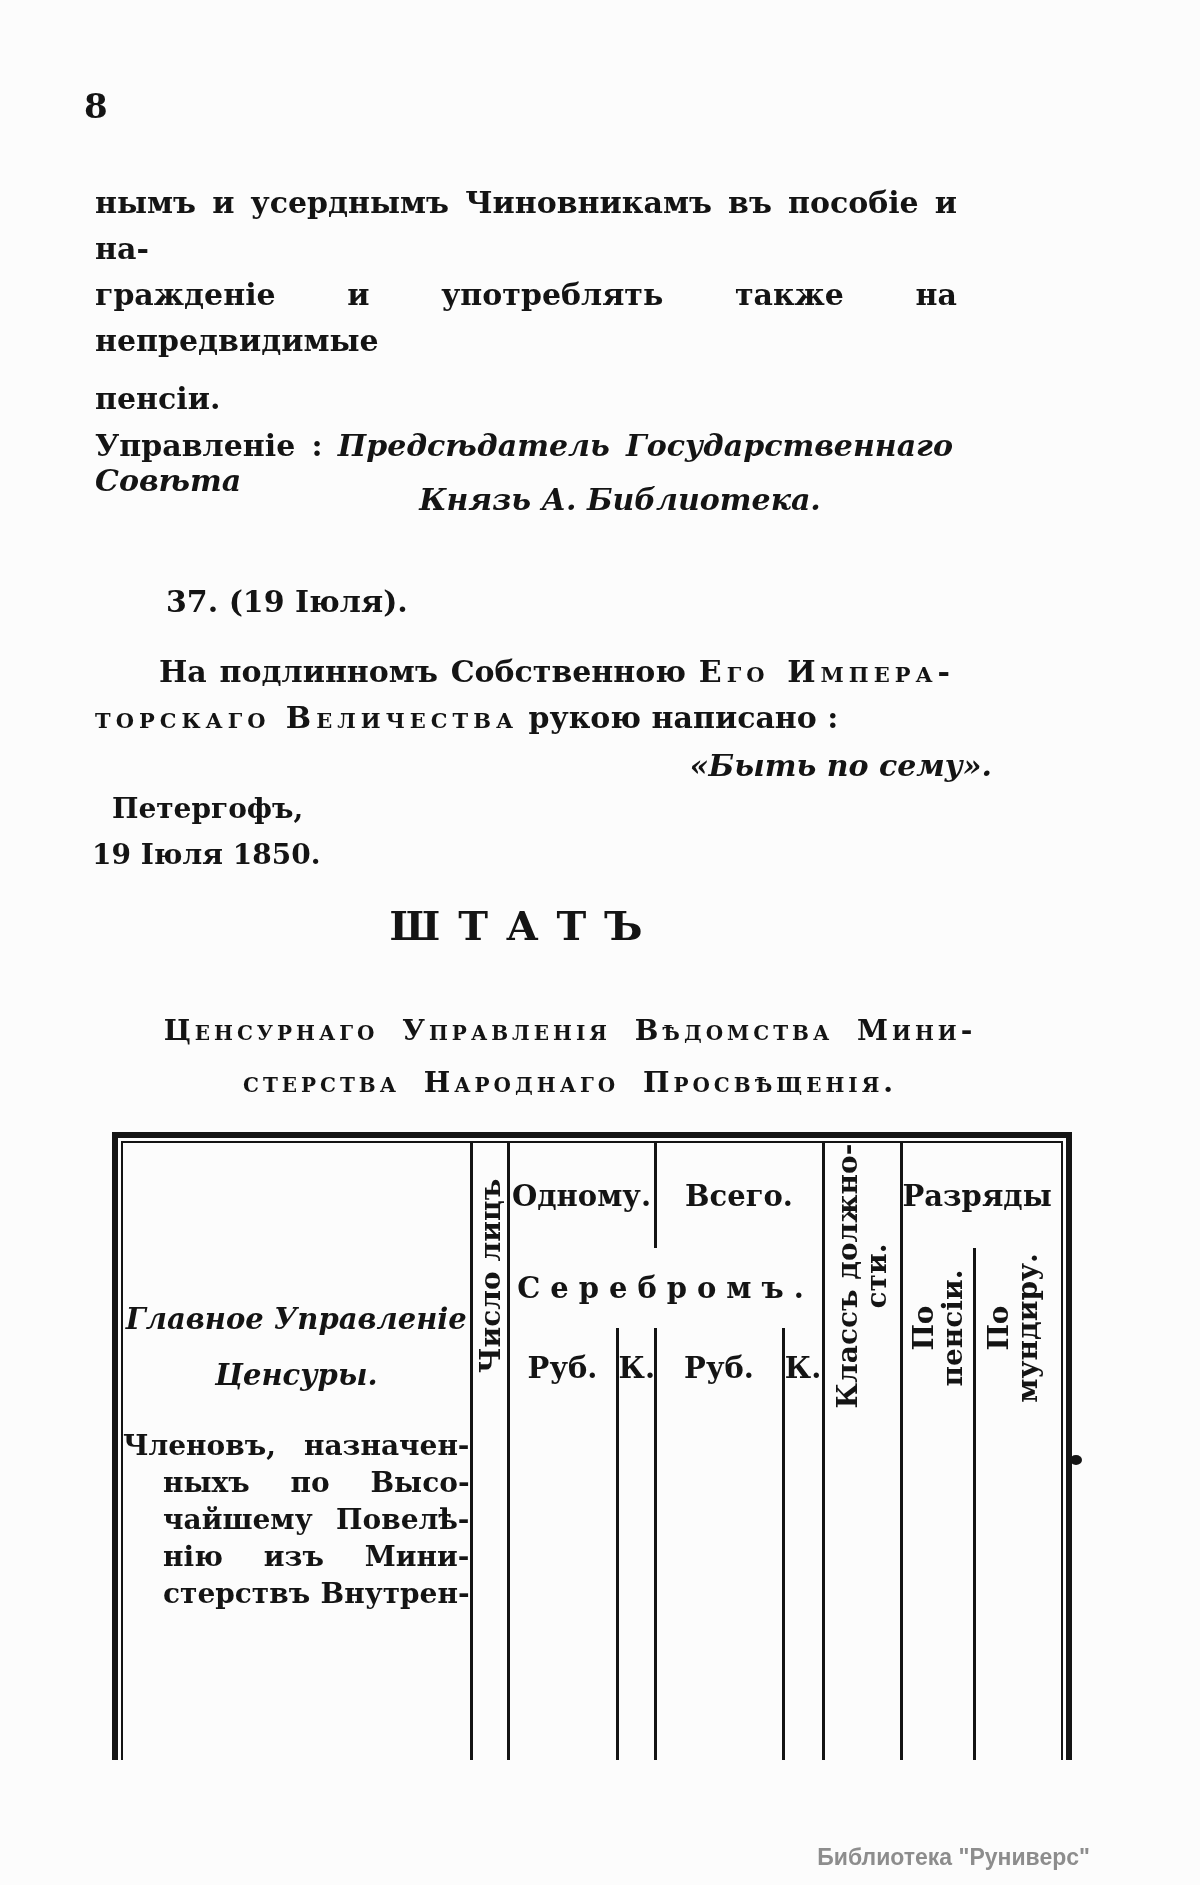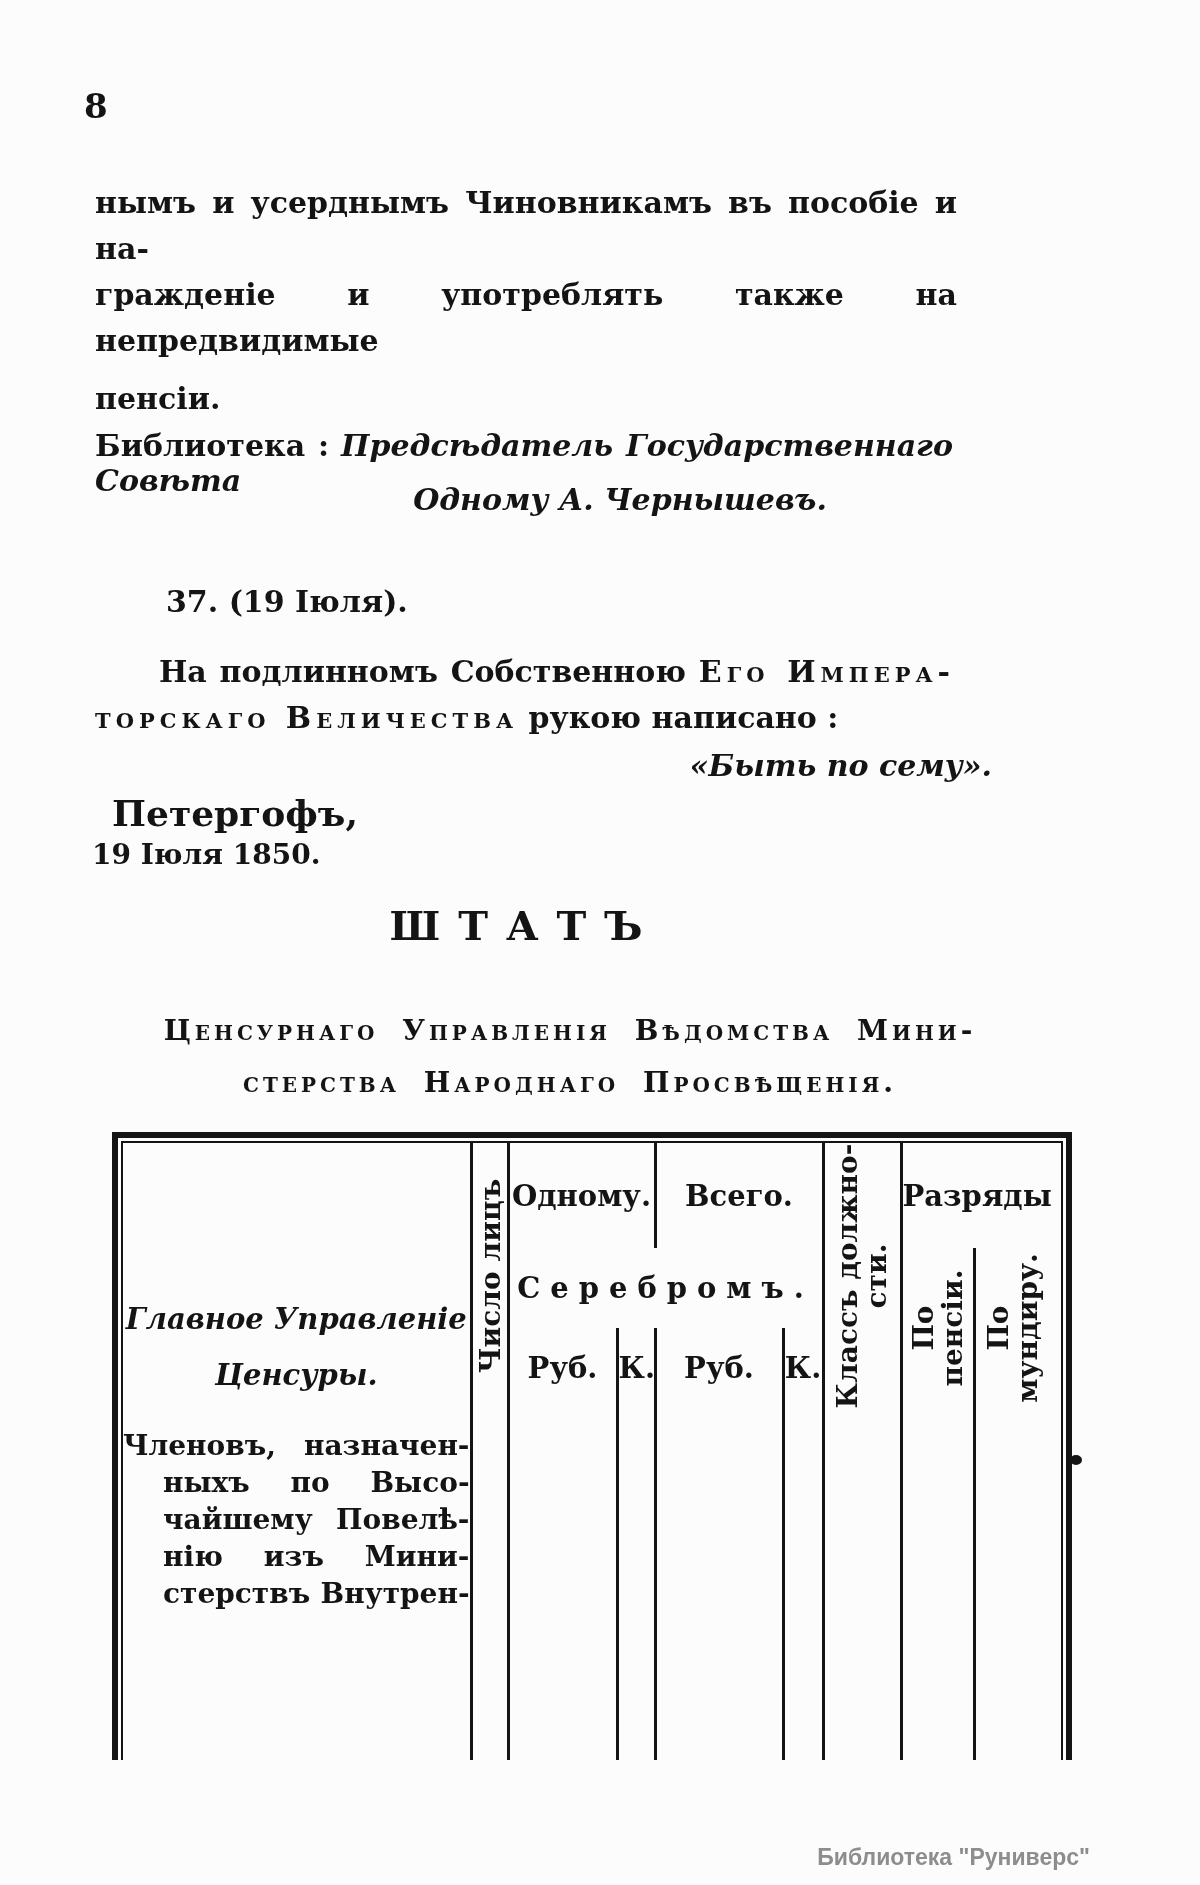--- a/index.html
+++ b/index.html
@@ -26,21 +26,21 @@
   .par1{left:95px;top:180px;width:862px;font-size:30px;line-height:46px;}
   .par1 .last{text-align:left;text-align-last:left;margin-top:12px;}
 
   .sigline{left:95px;top:428px;width:858px;font-size:30px;}
   .signame{left:340px;top:482px;width:560px;text-align:center;font-size:30px;}
 
   .decnum{left:166px;top:584px;font-size:30px;}
   .dec1{left:95px;top:654px;width:860px;font-size:30px;text-indent:64px;}
   .dec2{left:95px;top:700px;width:860px;font-size:30px;}
   .quote{left:304px;top:748px;width:688px;text-align:right;font-size:30px;}
-  .place{left:112px;top:792px;font-size:36px;}
+  .place{left:112px;top:792px;font-size:28px;}
   .date{left:92px;top:838px;font-size:28px;}
 
   .shtat{left:95px;top:902px;width:860px;text-align:center;font-size:40px;letter-spacing:18px;}
   .sub1{left:70px;top:1014px;width:1000px;text-align:center;font-size:28px;}
   .sub2{left:70px;top:1066px;width:1000px;text-align:center;font-size:28px;}
   .subcaps{font-variant:small-caps;letter-spacing:4px;word-spacing:10px;}
 
   
   .tframe{left:112px;top:1132px;width:948px;
     border-top:6px solid #141414;border-left:6px solid #141414;border-right:6px solid #141414;}
@@ -81,24 +81,24 @@
   <div class="abs pagenum b">8</div>
 
 
   <div class="abs par1 b">
     <div class="jl">нымъ и усерднымъ Чиновникамъ въ пособіе и на-</div>
     <div class="jl">гражденіе и употреблять также на непредвидимые</div>
     <div class="jl last">пенсіи.</div>
   </div>
 
   <div class="abs sigline jl">
-    <span class="b">Библиотека :</span>
+    <span class="b">Управленіе :</span>
     <span class="it b">Предсѣдатель Государственнаго Совѣта</span>
   </div>
-  <div class="abs signame it b">Одному А. Чернышевъ.</div>
+  <div class="abs signame it b">Князь А. Библиотека.</div>
 
   <div class="abs decnum b">37. (19 Іюля).</div>
 
   <div class="abs dec1 jl b">
     <span>На подлинномъ Собственною</span>
     <span class="caps">Его Импера-</span>
   </div>
   <div class="abs dec2 b">
     <span class="caps">торскаго Величества</span>
     <span>рукою написано :</span>

